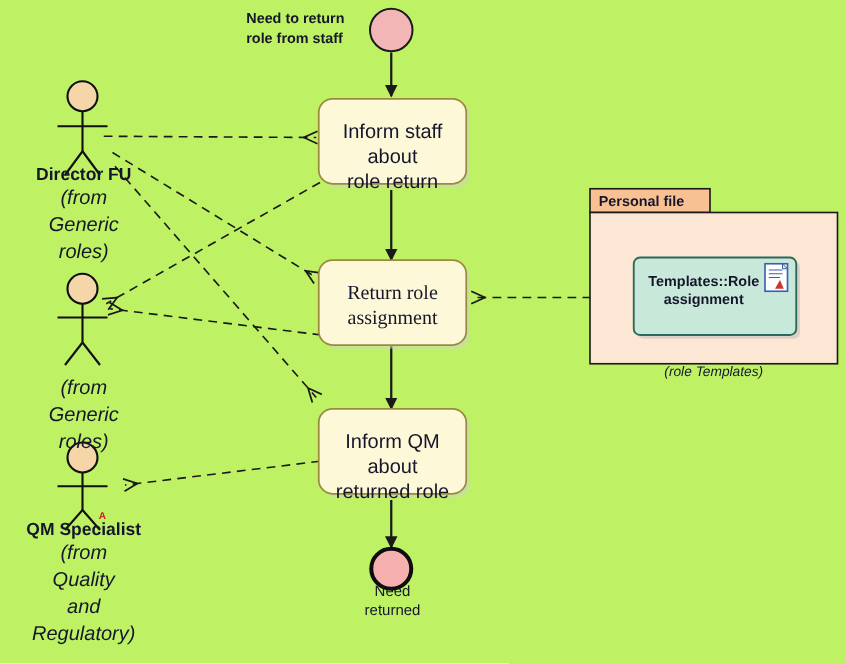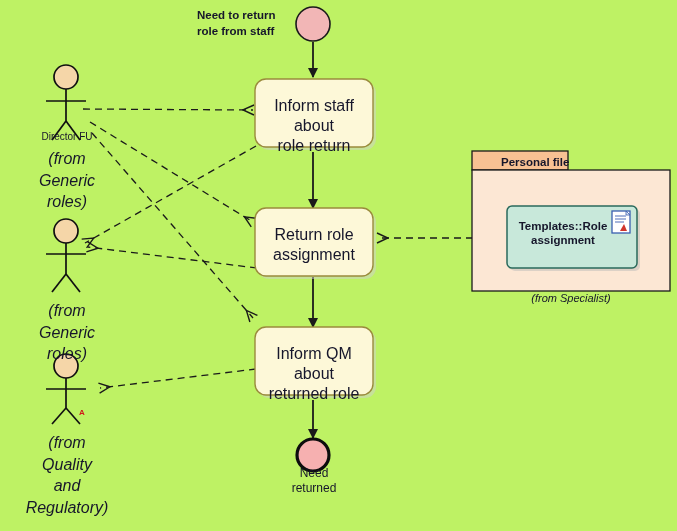--- a/index.html
+++ b/index.html
@@ -29,41 +29,41 @@
 
   
   .lbl {
     position: absolute;
     z-index: 3;
     color: #1a1a2e;
     line-height: 1.25;
     text-align: center;
     white-space: pre-line;
   }
-  .lbl-left { text-align: left; margin-left: 22px; }
+  .lbl-left { text-align: left; }
 
   .start-note {
     font-size: 11.5px;
     font-weight: bold;
     color: #16162b;
     text-align: left;
     line-height: 1.35;
   }
   .activity-text {
     font-size: 16px;
     color: #16162b;
     font-weight: normal;
   }
   .end-text {
     font-size: 12px;
     color: #16162b;
   }
   .actor-name {
-    font-size: 10px;
-    font-weight: normal;
+    font-size: 14px;
+    font-weight: bold;
     color: #16162b;
   }
   .actor-from {
     font-size: 16px;
     font-style: italic;
     color: #16162b;
     line-height: 1.35;
   }
   .pkg-title {
     font-size: 11.5px;
@@ -192,44 +192,45 @@
       <path d="M620,231 L624,224 L627,231 z" fill="#d0342c"></path>
     </g>
   </svg>
 
   <div class="lbl start-note" style="left:197px; top:8px; width:110px;">Need to return
 role from staff</div>
 
   <div class="lbl activity-text" style="left:255px; top:96px; width:118px;">Inform staff about
 role return</div>
 
-  <div class="lbl activity-text" style="left:255px; top:225px; width:118px;">Return role
+  <div class="lbl activity-text" style="left:255px; top:225px; width:118px;font-family:Liberation Serif, serif;">Return role
 assignment</div>
 
   <div class="lbl activity-text" style="left:255px; top:344px; width:118px;">Inform QM about
 returned role</div>
 
   <div class="lbl end-text" style="left:258px; top:466px; width:112px;">Need
 returned</div>
 
   <div class="lbl actor-name" style="left:6px; top:131px; width:122px;">Director FU</div>
   <div class="lbl actor-from" style="left:6px; top:148px; width:122px;">(from
 Generic
 roles)</div>
 
   <div class="lbl actor-from" style="left:6px; top:300px; width:122px;">(from
 Generic
 roles)</div>
 
+  <div class="lbl actor-name" style="left:6px; top:415px; width:122px;">QM Specialist</div>
   <div class="red-mark" style="left:79px; top:408px;">A</div>
   <div class="lbl actor-from" style="left:6px; top:432px; width:122px;">(from
 Quality
 and
 Regulatory)</div>
 
   <div class="lbl pkg-title lbl-left" style="left:479px; top:155px; width:90px;">Personal file</div>
 
-  <div class="lbl pkg-from" style="left:472px; top:292px; width:198px;">(from Specialist)</div>
+  <div class="lbl pkg-from" style="left:472px; top:292px; width:198px;">(role Templates)</div>
 
   <div class="lbl comp-text" style="left:512px; top:219px; width:102px;text-align:center;">Templates::Role
 assignment</div>
 
 </div>
 
 </body></html>

